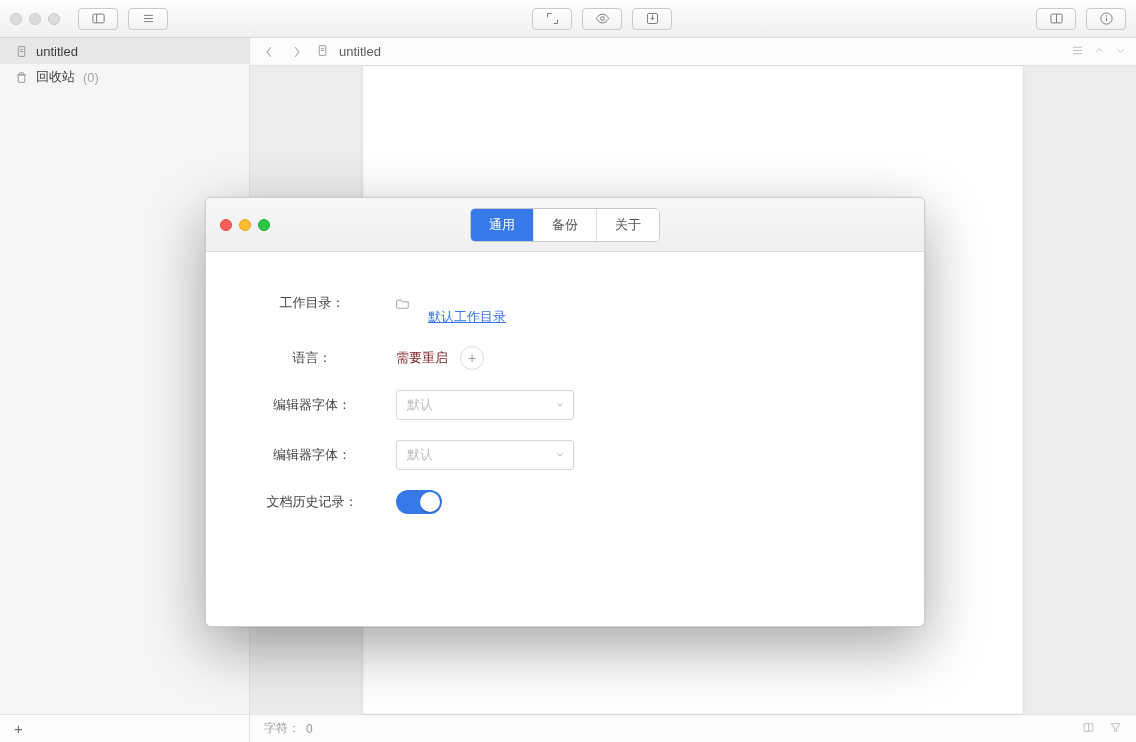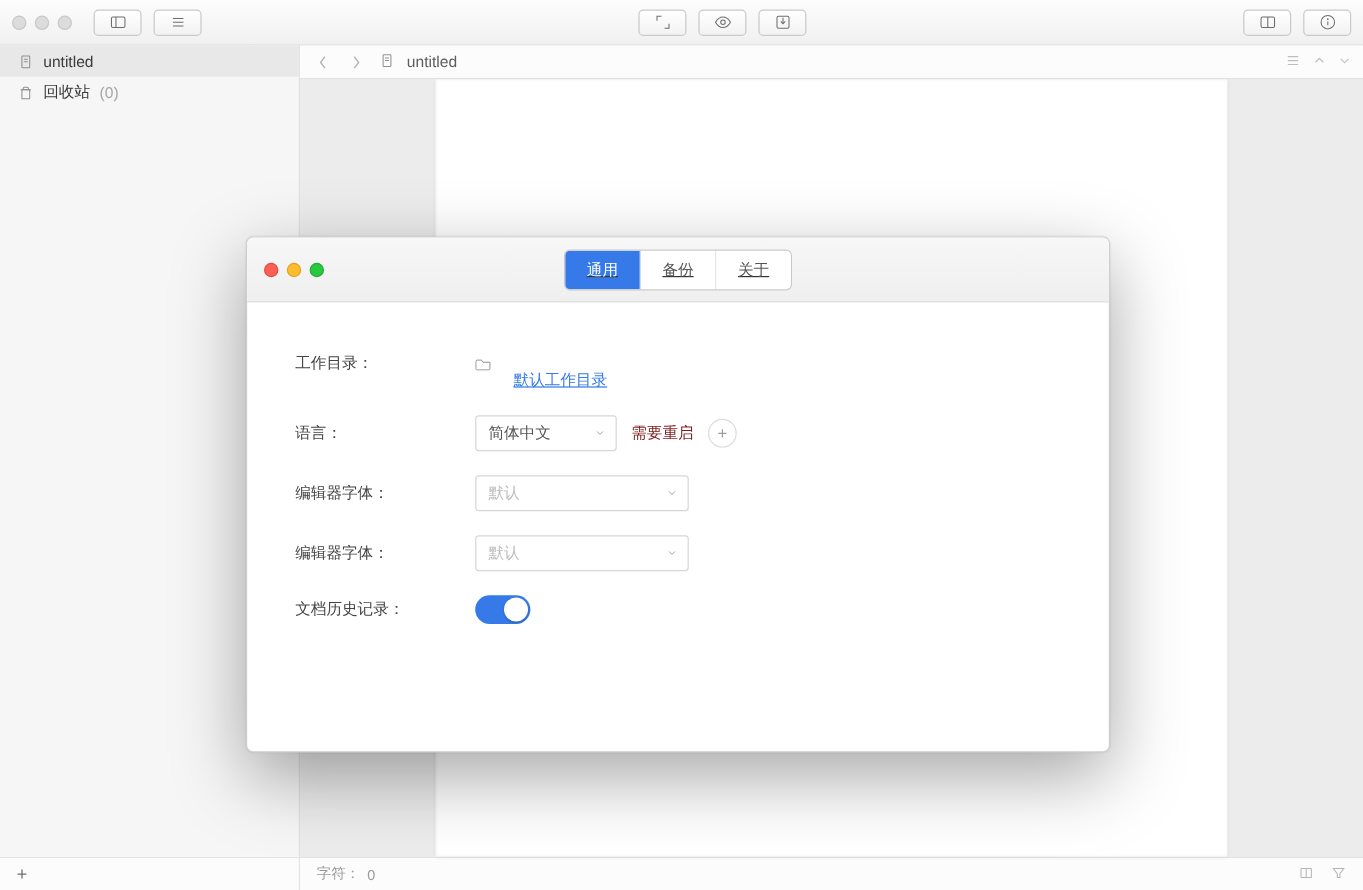--- a/index.html
+++ b/index.html
@@ -64,36 +64,36 @@
 
   
   .modal {
     position:absolute; left:205px; top:197px; width:720px; height:430px;
     background:#fff; border:1px solid #cfcfcf; border-radius:6px;
     box-shadow:0 20px 60px rgba(0,0,0,.35), 0 0 0 1px rgba(0,0,0,.04);
     overflow:hidden;
   }
   .modal-titlebar {
     height:54px; background:linear-gradient(#f7f7f7,#efefef); border-bottom:1px solid #d9d9d9;
-    display:flex; align-items:center; padding:0 14px; position:relative;text-decoration:underline;
+    display:flex; align-items:center; padding:0 14px; position:relative;
   }
   .modal-traffic { display:flex; gap:7px; position:absolute; left:14px; }
   .mdot{width:12px;height:12px;border-radius:50%;}
   .mdot.r{background:#ff5f57;border:1px solid #e24b41;}
   .mdot.y{background:#febc2e;border:1px solid #e0a327;}
   .mdot.g{background:#28c840;border:1px solid #21ab36;}
   .seg {
     margin:0 auto; display:flex; border:1px solid #c9c9c9; border-radius:5px; overflow:hidden; background:#fff;
   }
   .seg-item { padding:7px 18px; font-size:13px; color:#555; border-right:1px solid #e0e0e0; cursor:pointer; background:#fff;}
   .seg-item:last-child{border-right:none;}
   .seg-item.active { background:#357ae8; color:#fff; }
   .modal-body { padding:28px 40px 24px 40px; }
   .form-row { display:flex; align-items:center; margin-bottom:20px; }
-  .form-label { width:150px; text-align:left; color:#444; padding-right:18px; font-size:13px;}
+  .form-label { width:150px; text-align:center; color:#444; padding-right:18px; font-size:13px;}
   .form-ctl { display:flex; align-items:center; gap:12px; }
   .folder-link { color:#357ae8; text-decoration:underline; cursor:pointer;margin-top:28px;}
   .folder-icon{width:14px;height:12px;margin-right:6px;display:inline-block;}
   .folder-icon svg{width:14px;height:12px;stroke:#8f8f8f;fill:none;stroke-width:1.4;}
   .select {
     height:30px; border:1px solid #d6d6d6; border-radius:3px; background:#fff;
     display:flex; align-items:center; padding:0 28px 0 10px; position:relative; min-width:118px; color:#555;
   }
   .select.w-180{min-width:178px;}
   .select .chev {
@@ -301,26 +301,20 @@
               <path d="M3 5h6l2 3h10v9a2 2 0 0 1-2 2H3a2 2 0 0 1-2-2V7a2 2 0 0 1 2-2z"></path>
             </svg>
         </span>
         <span class="folder-link">默认工作目录</span>
       </div>
     </div>
 
     <div class="form-row">
       <div class="form-label">语言：</div>
       <div class="form-ctl">
-        <div class="select">
-          <span>简体中文</span>
-          <span class="chev"><svg viewBox="0 0 20 20">
-                <polyline points="5 8 10 13 15 8"></polyline>
-              </svg></span>
-        </div>
         <span class="hint">需要重启</span>
         <span class="pill-btn">+</span>
       </div>
     </div>
 
     <div class="form-row">
       <div class="form-label">编辑器字体：</div>
       <div class="form-ctl">
         <div class="select w-180 placeholder">
           <span>默认</span>

